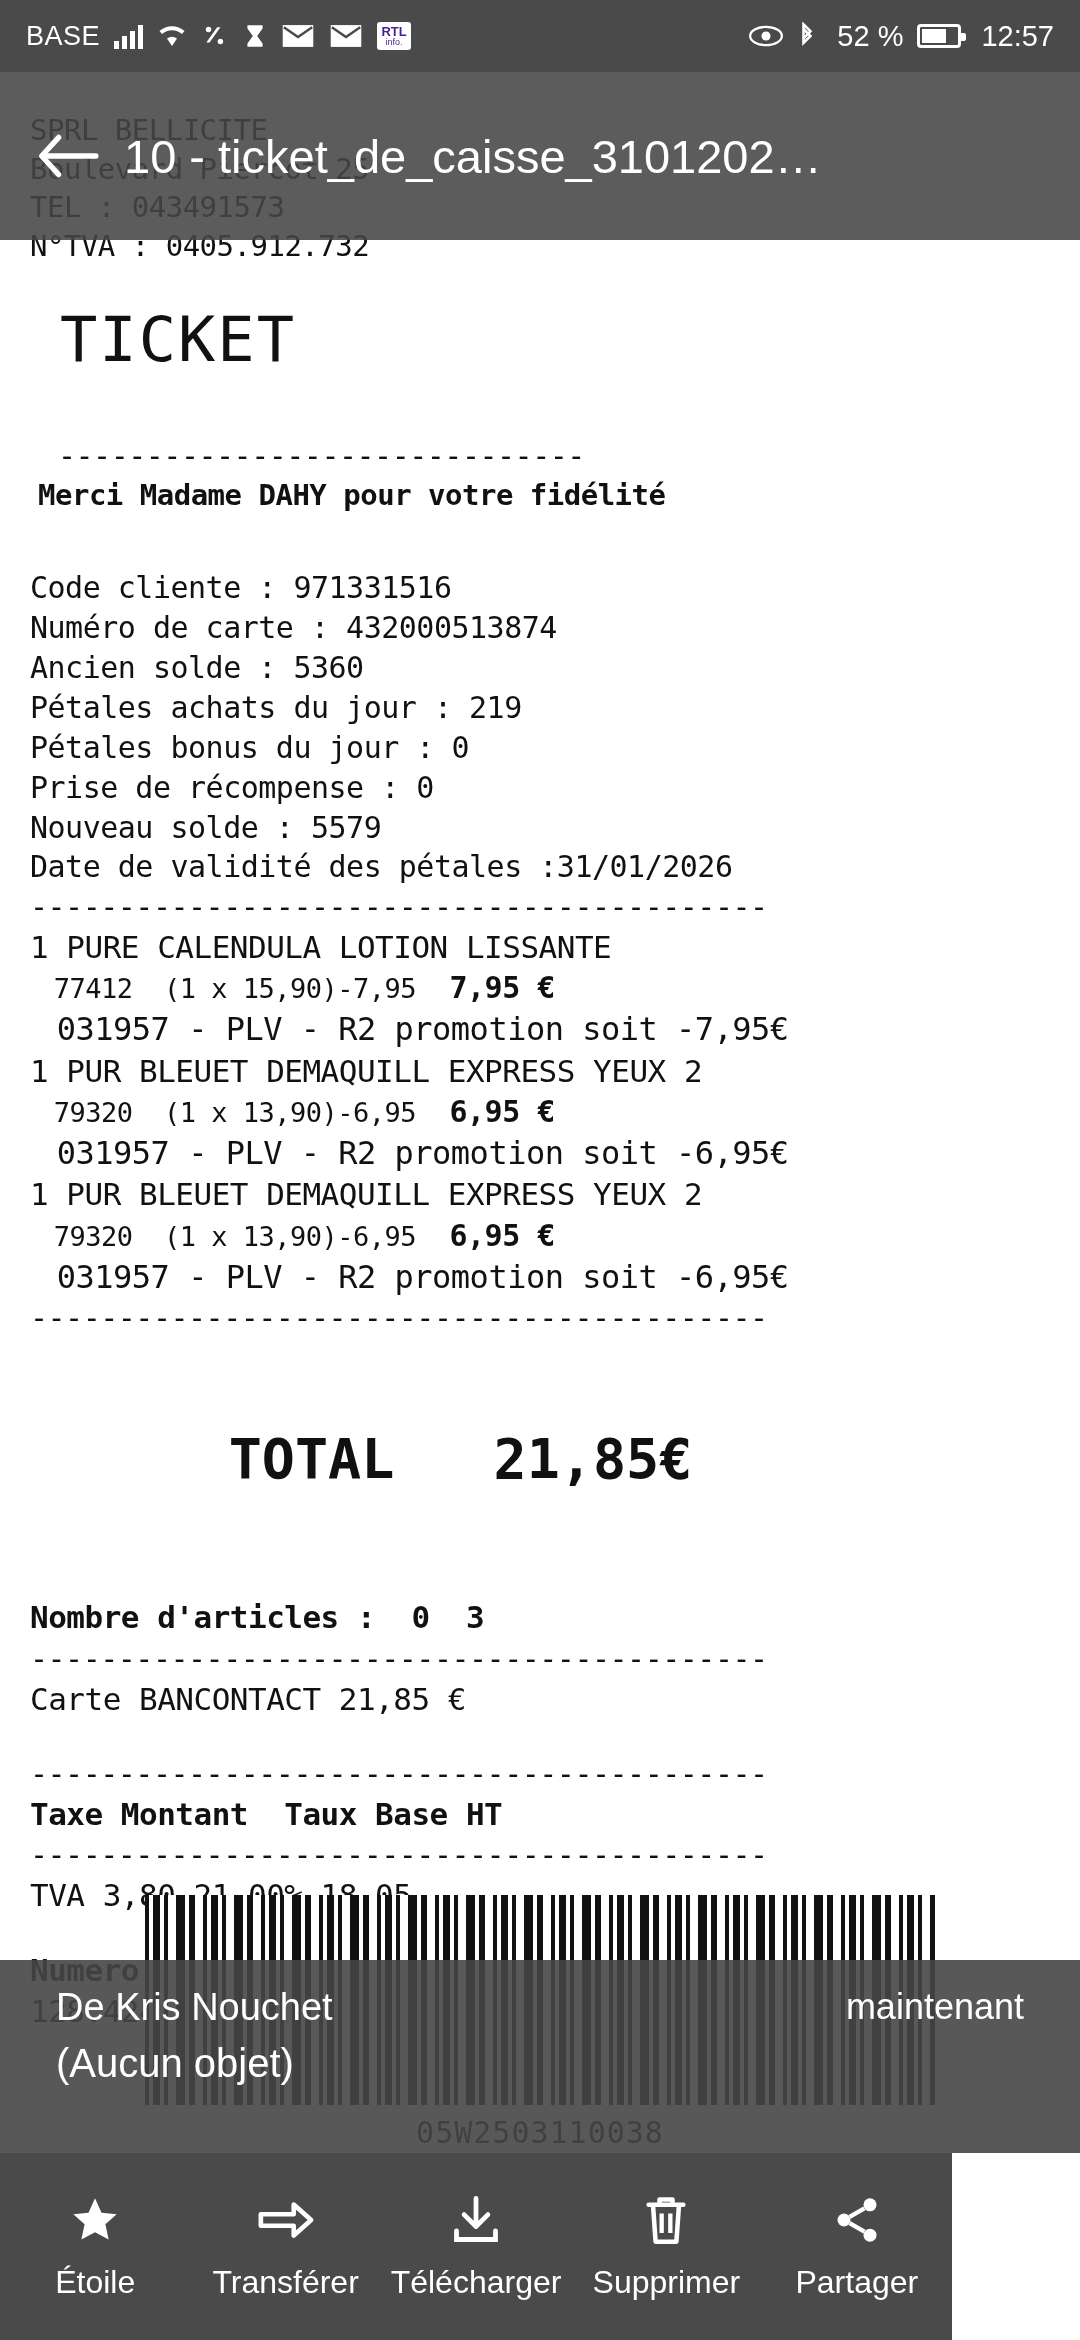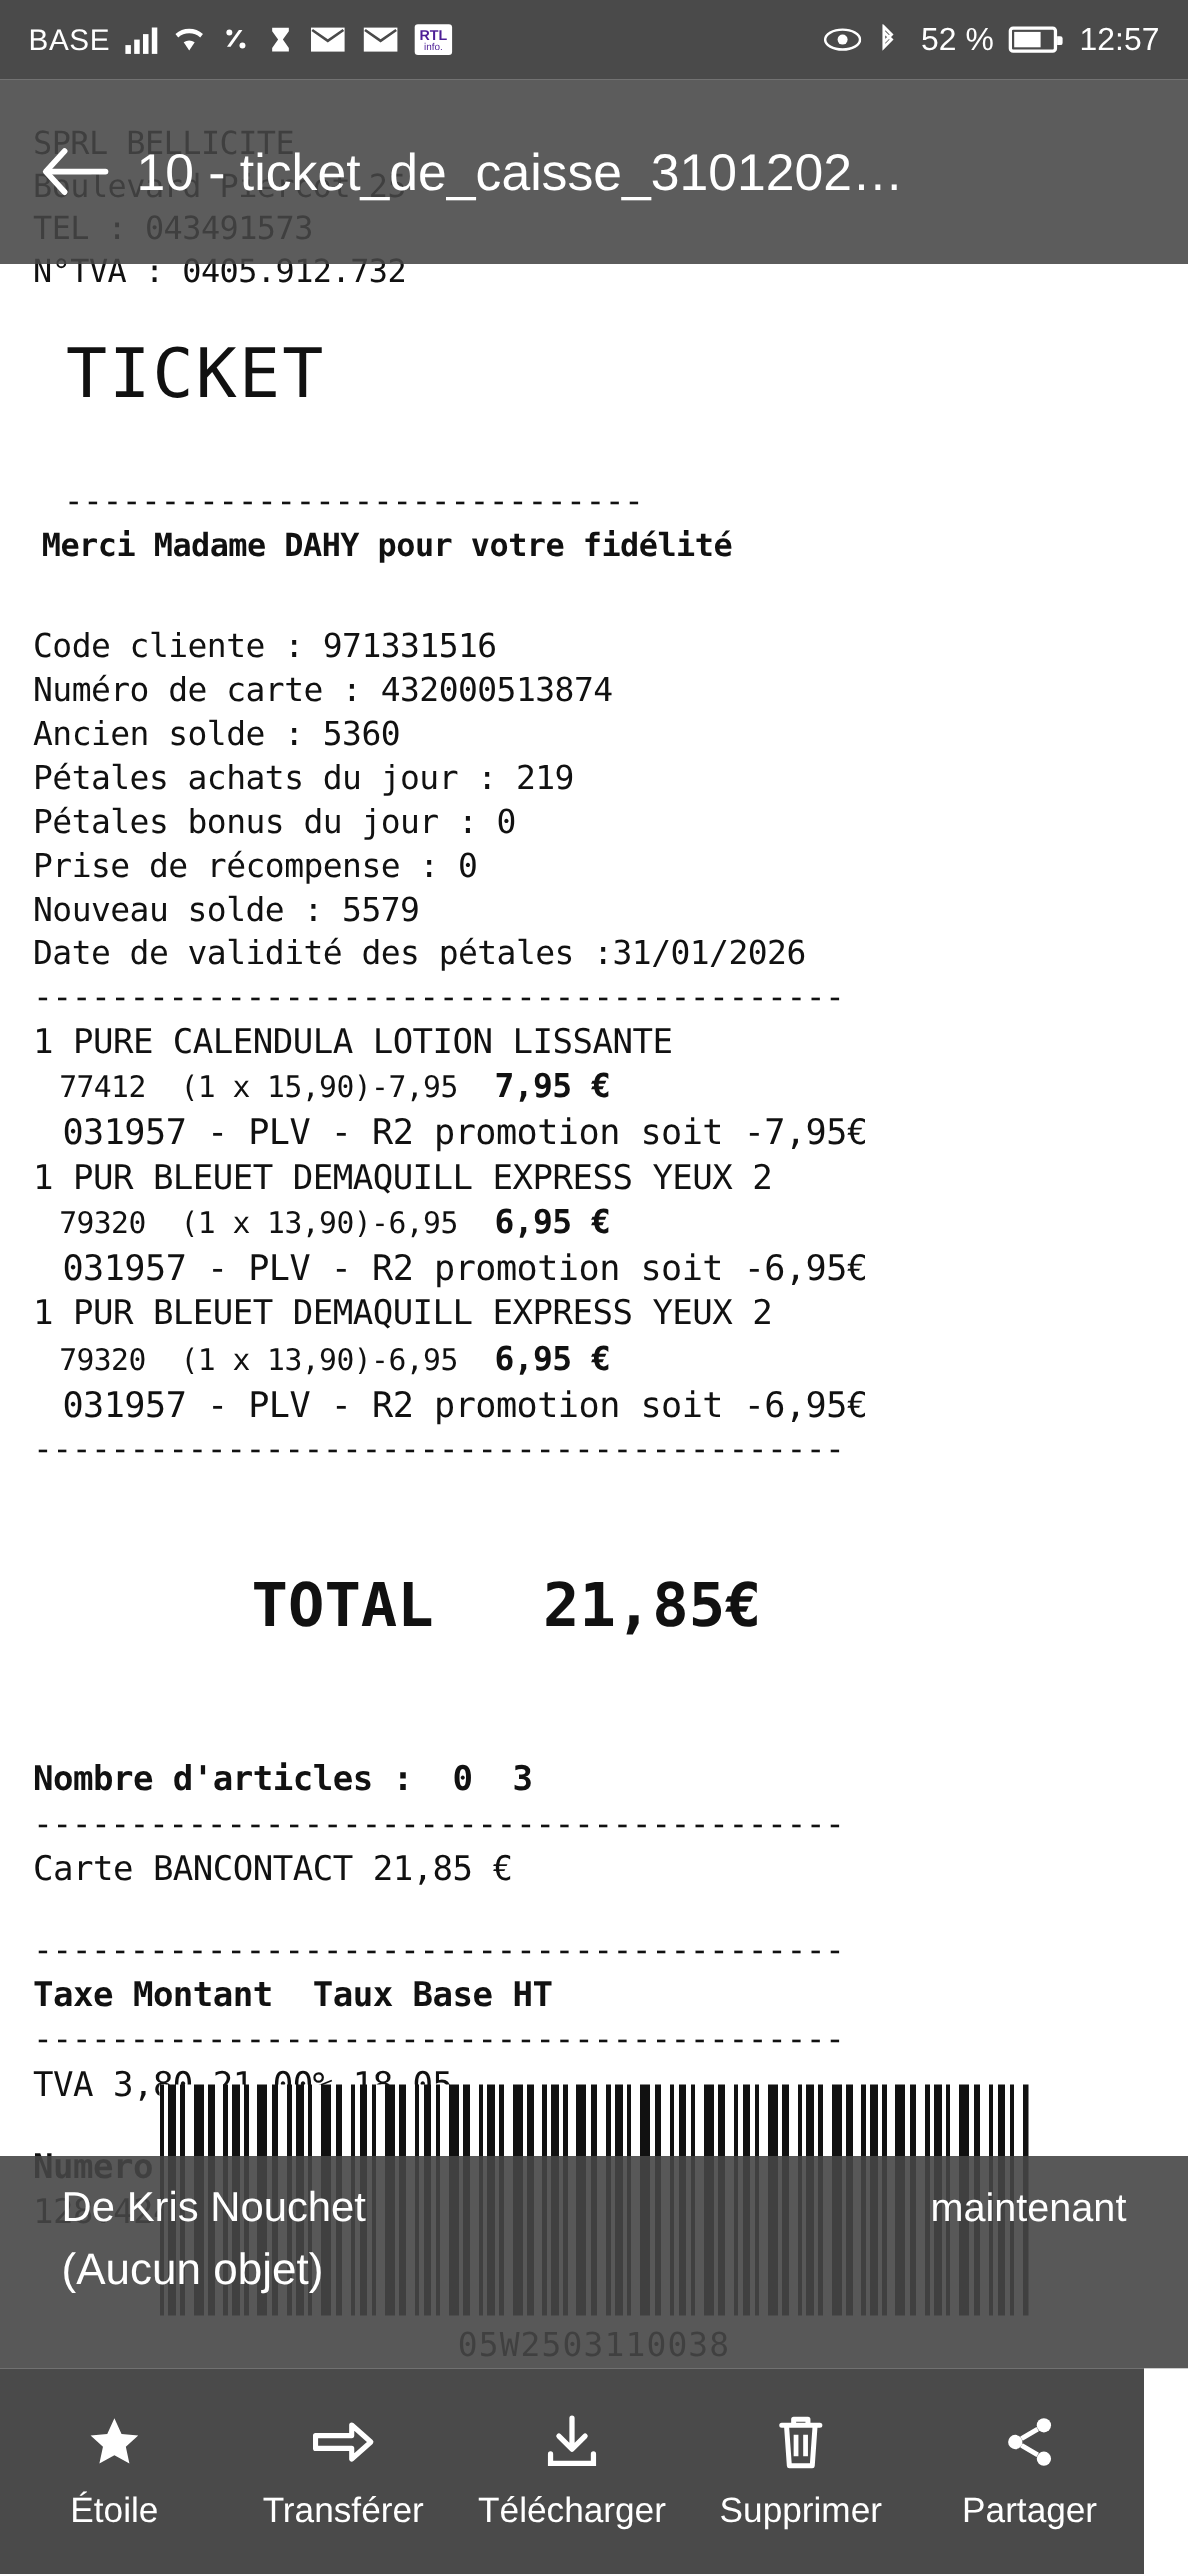--- a/index.html
+++ b/index.html
@@ -142,21 +142,21 @@
     font-size: 37px;
   }
   .msg-row { display: flex; align-items: flex-start; }
   .msg-from { font-size: 38px; }
   .msg-when { margin-left: auto; font-size: 36px; }
   .msg-subject { margin-top: 12px; font-size: 40px; }
 
   
   .toolbar {
     position: absolute; left: 0; bottom: 0;
-    width: 1040px; height: 187px;
+    width: 952px; height: 187px;
     background: #4a4a4a;
     display: flex; align-items: center; justify-content: space-around;
     color: #ffffff;
   }
   .tb-item {
     display: flex; flex-direction: column; align-items: center; justify-content: center;
     width: 216px; gap: 16px; cursor: pointer;
   }
   .tb-ico { height: 56px; display: flex; align-items: center; justify-content: center; }
   .tb-label { font-size: 32px; }

